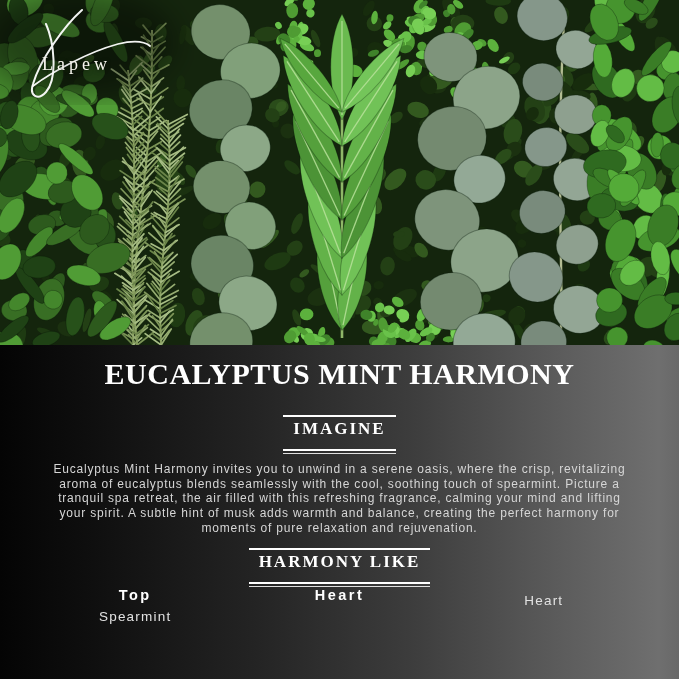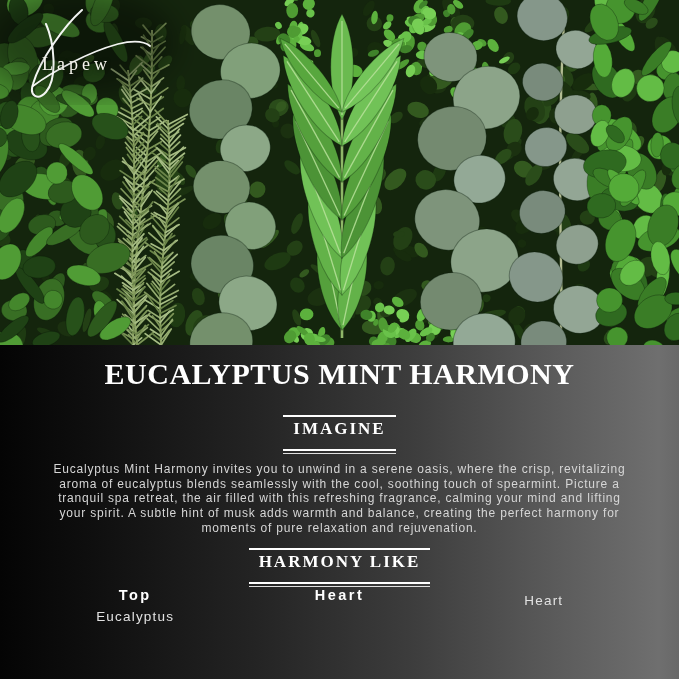--- a/index.html
+++ b/index.html
@@ -1147,21 +1147,21 @@
 
     <div class="body-text">Eucalyptus Mint Harmony invites you to unwind in a serene oasis, where the crisp, revitalizing aroma of eucalyptus blends seamlessly with the cool, soothing touch of spearmint. Picture a tranquil spa retreat, the air filled with this refreshing fragrance, calming your mind and lifting your spirit. A subtle hint of musk adds warmth and balance, creating the perfect harmony for moments of pure relaxation and rejuvenation.</div>
 
     <div class="smells-block">
       <span class="rule-wrap"><span class="rule-heading">HARMONY LIKE</span></span>
     </div>
 
     <div class="notes">
       <div class="note">
         <div class="note-level">Top</div>
-        <div class="note-scent">Eucalyptus</div>
+        <div class="note-scent">Spearmint</div>
       </div>
       <div class="note">
         <div class="note-level">Heart</div>
       </div>
       <div class="note">
         <div class="note-scent">Heart</div>
       </div>
     </div>
 
   </div>

